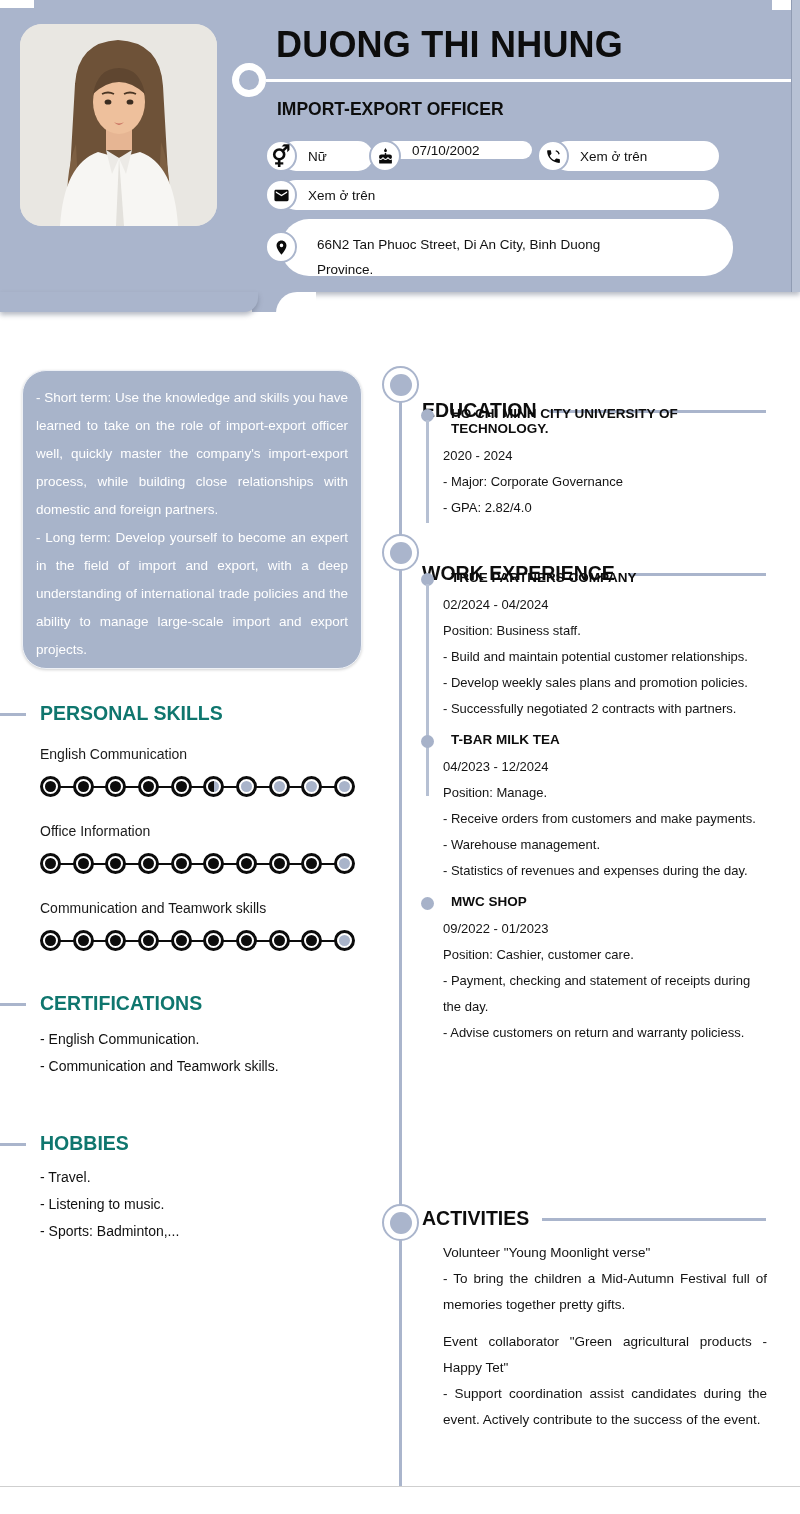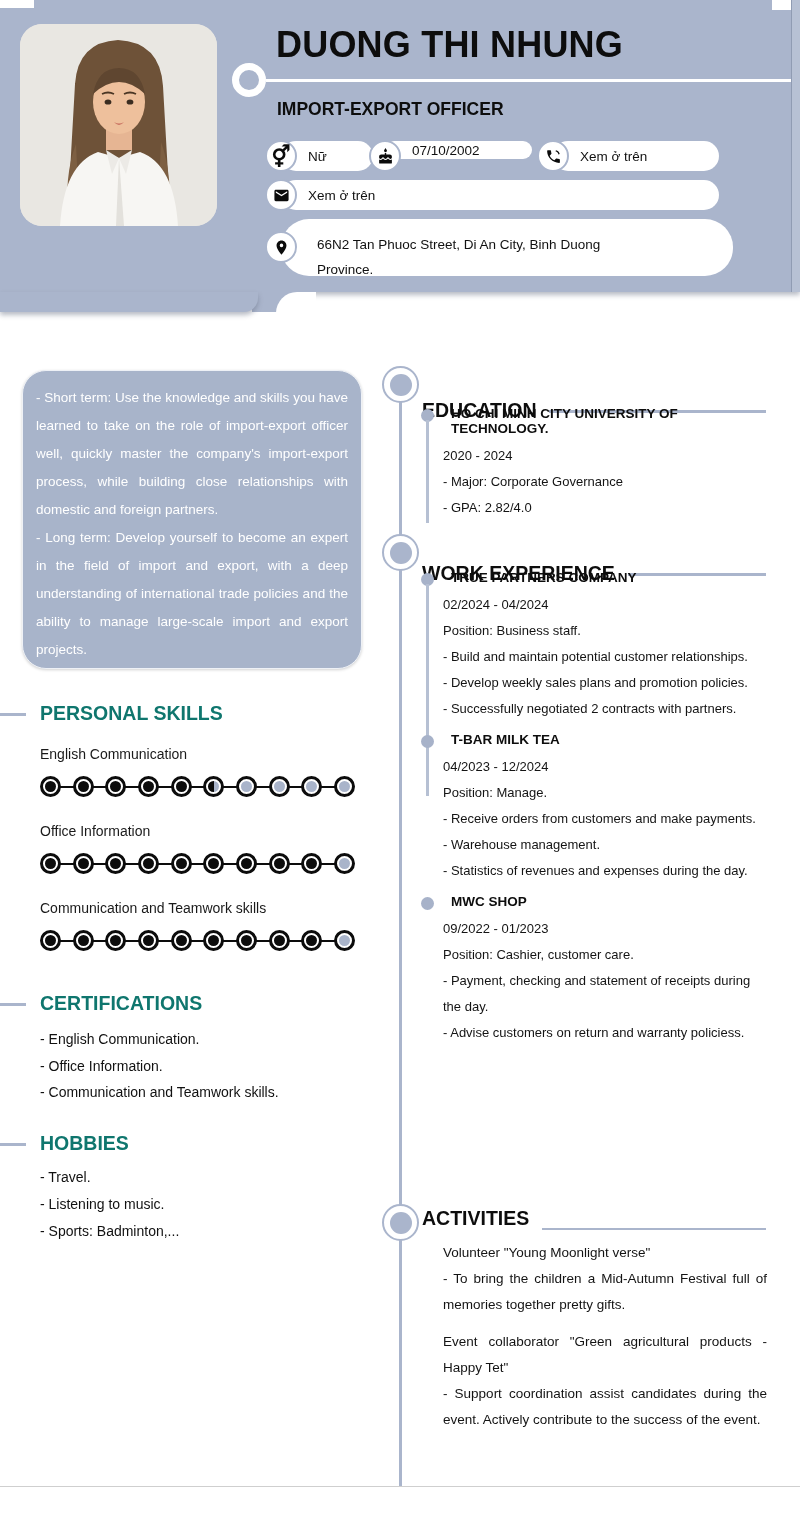--- a/index.html
+++ b/index.html
@@ -79,21 +79,21 @@
   .timeline{position:absolute;left:399px;top:384px;width:3px;height:1103px;background:#aab5cc;}
   .big-circle{position:absolute;left:382px;width:37px;height:37px;box-sizing:border-box;
               border:2.5px solid #aab5cc;background:#fff;border-radius:50%;
               display:flex;align-items:center;justify-content:center;}
   .big-circle i{width:22px;height:22px;border-radius:50%;background:#aab5cc;}
   .bc-edu{top:366px;} .bc-work{top:534px;} .bc-act{top:1204px;}
 
   .sec-title-row{position:absolute;left:422px;width:344px;display:flex;align-items:center;gap:13px;}
   .sec-title{font-size:19.5px;font-weight:800;color:#0d0d0d;white-space:nowrap;}
   .sec-line{flex:1;height:2.5px;background:#aab5cc;margin-top:2px;}
-  .str-edu{top:369px;margin-top:30px;} .str-work{top:562px;} .str-act{top:1207px;align-items:flex-end;}
+  .str-edu{top:369px;margin-top:30px;} .str-work{top:562px;} .str-act{top:1207px;}
 
   #edu-entries{position:absolute;left:400px;top:406px;width:372px;}
   #work-entries{position:absolute;left:400px;top:570px;width:372px;}
   .entry{position:relative;padding-left:43px;margin-bottom:10px;}
   .bullet{position:absolute;left:21px;top:3px;width:13px;height:13px;border-radius:50%;background:#a7b2c9;}
   .connector{position:absolute;left:26px;top:14px;width:2.5px;background:#b6c0d3;}
   .conn-edu{height:103px;}
   .conn-work{height:212px;}
   .entry-title{font-size:13.5px;font-weight:800;margin:0 0 7px 0;color:#0d0d0d;padding-left:8px;}
   .entry-line{font-size:13px;line-height:26px;width:326px;color:#141414;}
@@ -304,21 +304,20 @@
             <div class="core empty"></div>
           </div>
         </div>
       </div>
     </div>
 
   <div class="tick t-cert"></div>
   <div class="l-heading h-cert">CERTIFICATIONS</div>
   <div id="cert-list">
       <div class="list-item">- English Communication.</div>
-      <div class="list-item">- Office Information.</div>
       <div class="list-item">- Communication and Teamwork skills.</div>
     </div>
 
   <div class="tick t-hobby"></div>
   <div class="l-heading h-hobby">HOBBIES</div>
   <div id="hobby-list">
       <div class="list-item">- Travel.</div>
       <div class="list-item">- Listening to music.</div>
       <div class="list-item">- Sports: Badminton,...</div>
     </div>

